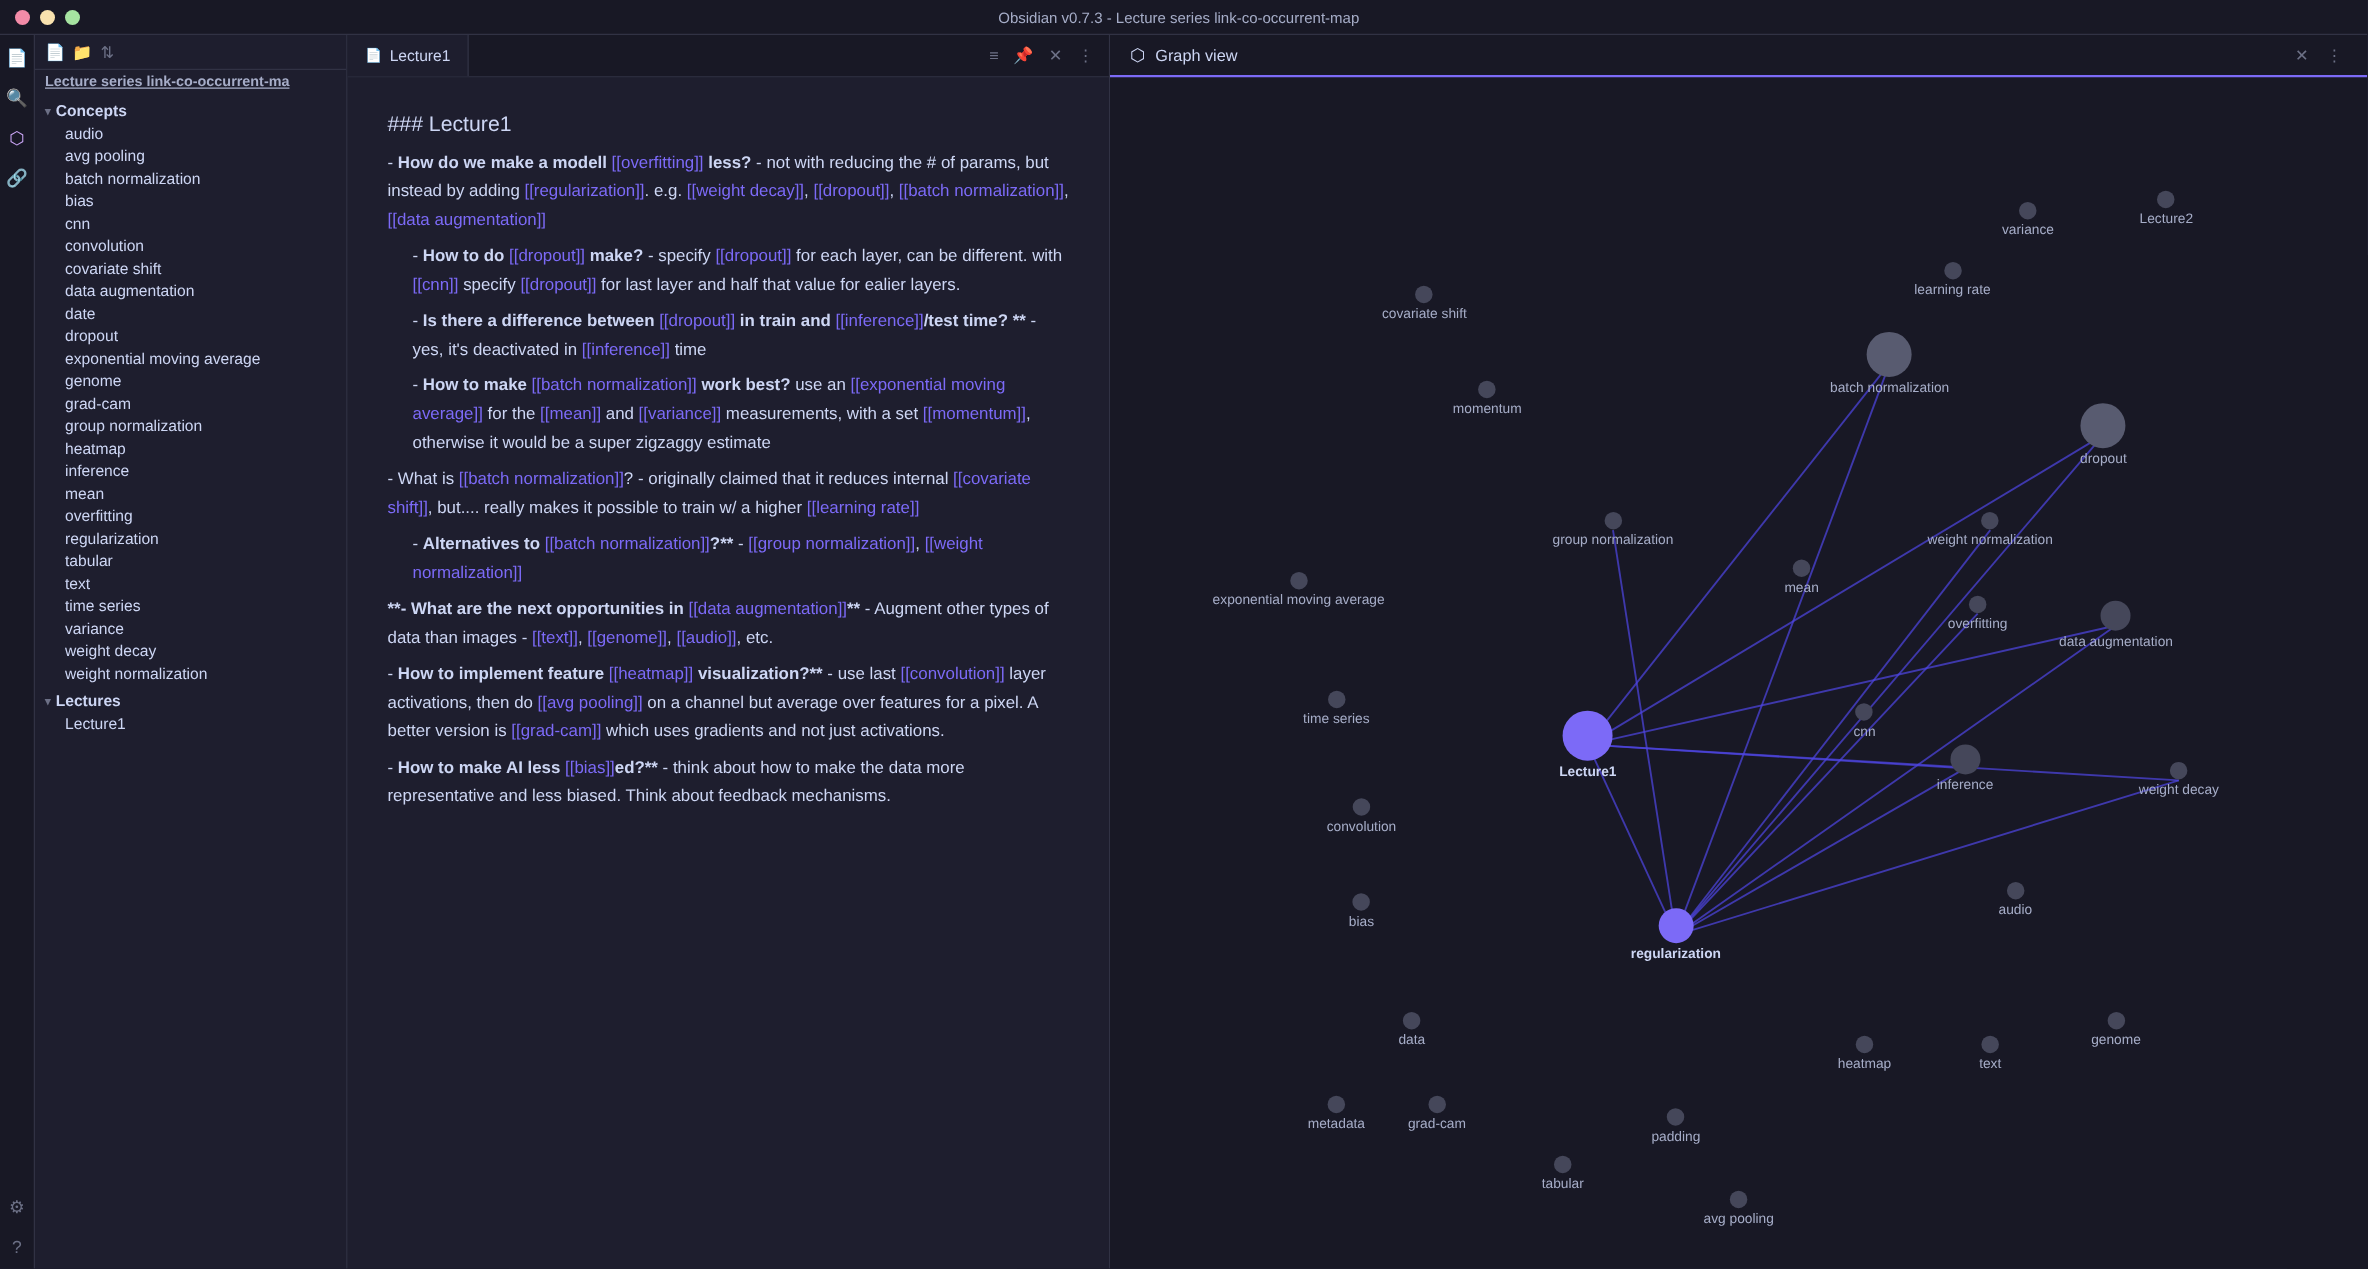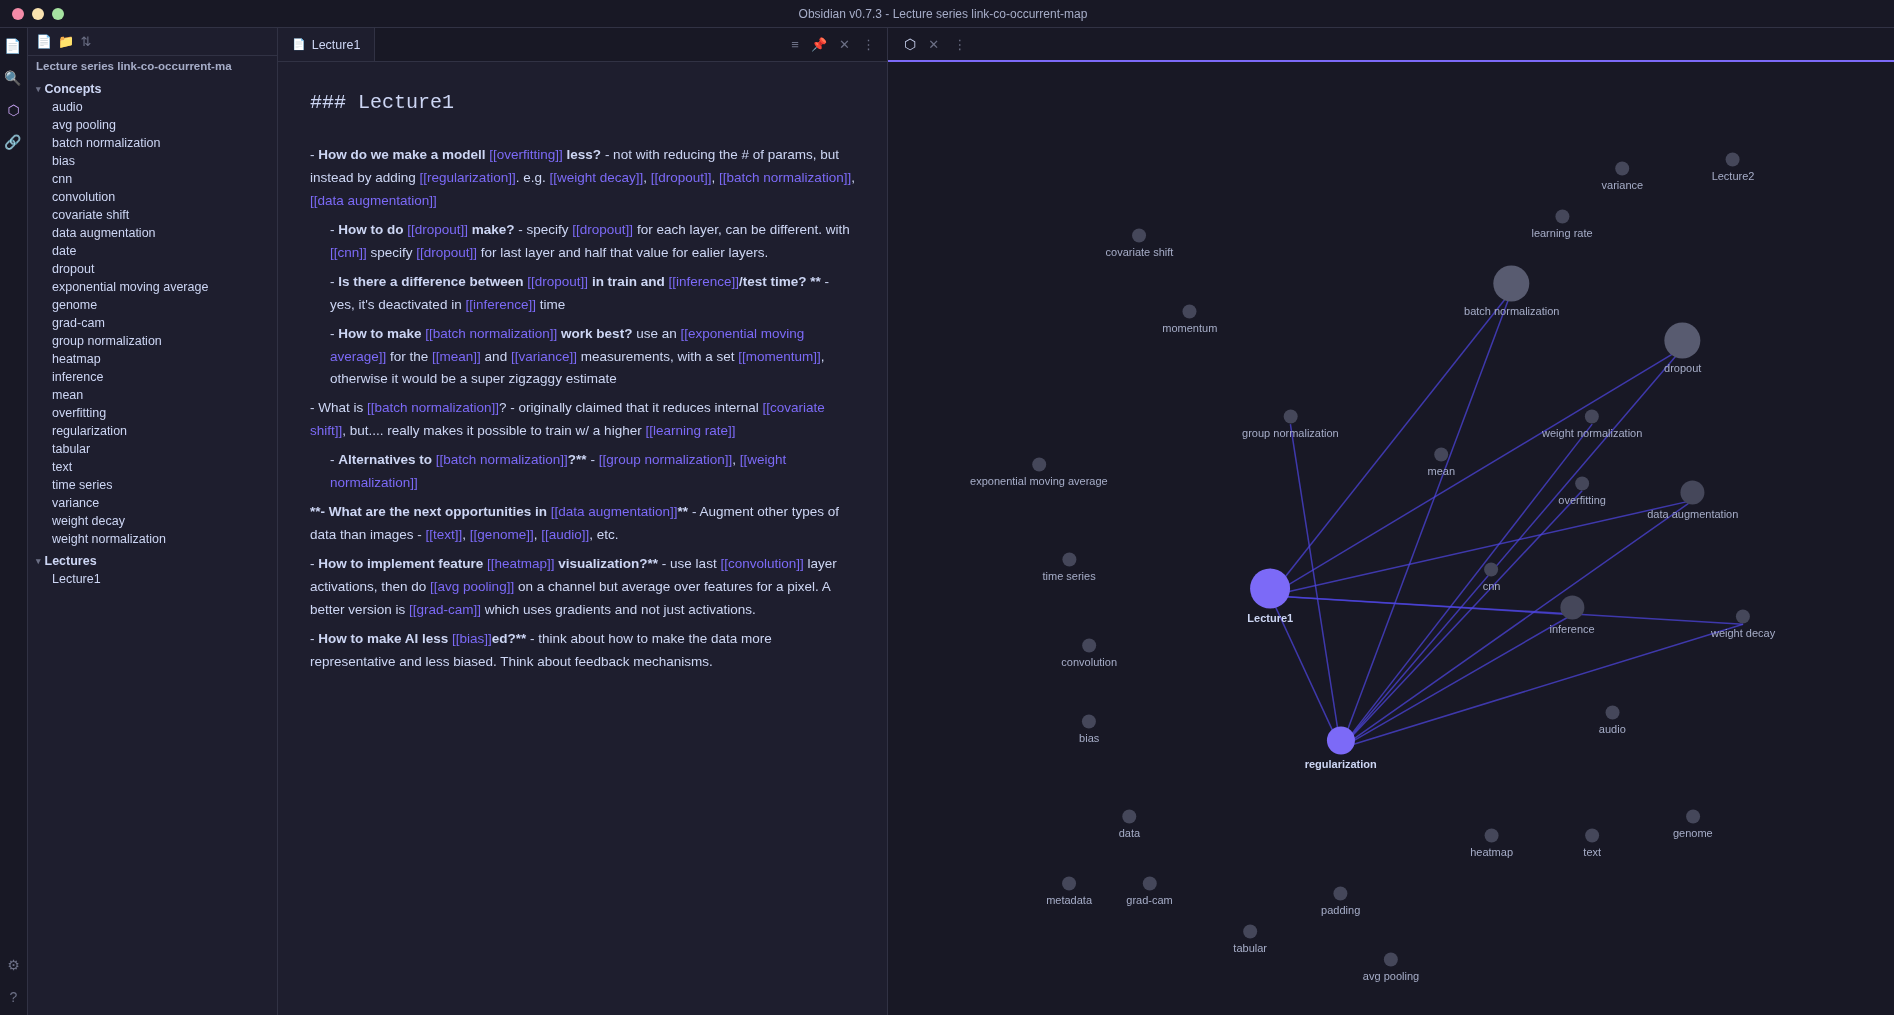--- a/index.html
+++ b/index.html
@@ -144,21 +144,21 @@
       padding: 24px 32px;
       background: #1e1e2e;
       font-size: 13.5px;
       line-height: 1.7;
       color: #cdd6f4;
     }
     #editor-content::-webkit-scrollbar { width: 6px; }
     #editor-content::-webkit-scrollbar-track { background: transparent; }
     #editor-content::-webkit-scrollbar-thumb { background: #45475a; border-radius: 3px; }
 
-    .note-title { font-size: 20px; color: #cdd6f4; margin-bottom: 24px; font-family: Liberation Mono, monospace; }
+    .note-title { font-size: 17px; color: #cdd6f4; margin-bottom: 4px; font-family: Liberation Sans, sans-serif; }
     .note-line { margin-bottom: 6px; }
     .note-indent { padding-left: 20px; }
     .wikilink { color: #7c6af7; text-decoration: none; }
     .bold { font-weight: 700; }
 
     
     #graph-pane {
       flex: 1;
       display: flex;
       flex-direction: column;
@@ -243,21 +243,21 @@
     <div class="activity-icon">⚙</div>
     <div class="activity-icon">?</div>
   </div>
 
   <div id="sidebar">
     <div id="sidebar-header">
       <span style="color:#6c7086;cursor:pointer;">📄</span>
       <span style="color:#6c7086;cursor:pointer;">📁</span>
       <span style="color:#6c7086;cursor:pointer;">⇅</span>
     </div>
-    <div style="padding: 4px 8px; font-size:11.5px; color:#a6adc8; font-weight:600;">Lecture series link-co-occurrent-ma</div>
+    <div style="padding: 4px 8px; font-size:11.5px; color:#a6adc8; font-weight:600;text-decoration:underline;">Lecture series link-co-occurrent-ma</div>
     <div id="file-tree">
 
       <div class="tree-item tree-folder">
         <span class="chevron">▾</span>
         <span>Concepts</span>
       </div>
       <div class="tree-item tree-child">
           <span>audio</span>
         </div>
       <div class="tree-item tree-child">
@@ -397,20 +397,21 @@
 
         <div class="note-line">
           - <span class="bold">How to make AI less </span><a class="wikilink">[[bias]]</a><span class="bold">ed?**</span> - think about how to make the data more representative and less biased. Think about feedback mechanisms.
         </div>
       </div>
     </div>
 
     <div id="graph-pane">
       <div id="graph-tab">
         <span class="graph-icon">⬡</span>
+        <span class="title">Graph view</span>
         <div class="actions">
           <button class="action-btn">✕</button>
           <button class="action-btn">⋮</button>
         </div>
       </div>
       <div id="graph-canvas">
         <svg id="graph-svg">
             <line x1="382.28000000000003" y1="533.6800000000001" x2="452.7" y2="686.16" stroke="#4f46e5" stroke-width="1.5" opacity="0.7"></line>
             <line x1="382.28000000000003" y1="533.6800000000001" x2="623.72" y2="228.72" stroke="#4f46e5" stroke-width="1.5" opacity="0.7"></line>
             <line x1="382.28000000000003" y1="533.6800000000001" x2="794.74" y2="285.9" stroke="#4f46e5" stroke-width="1.5" opacity="0.7"></line>

